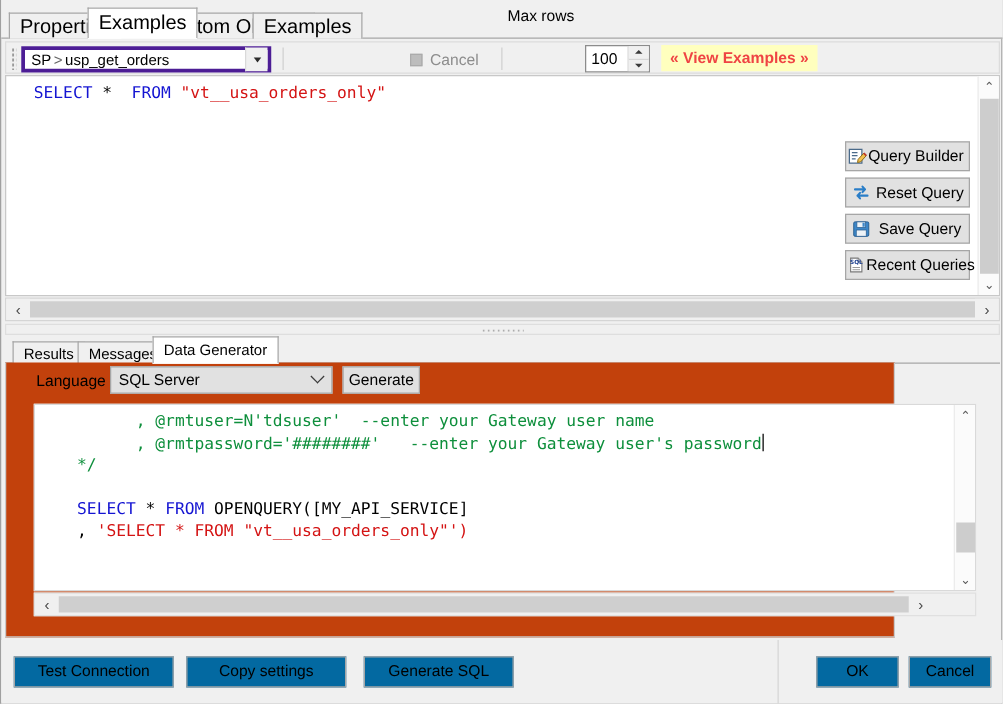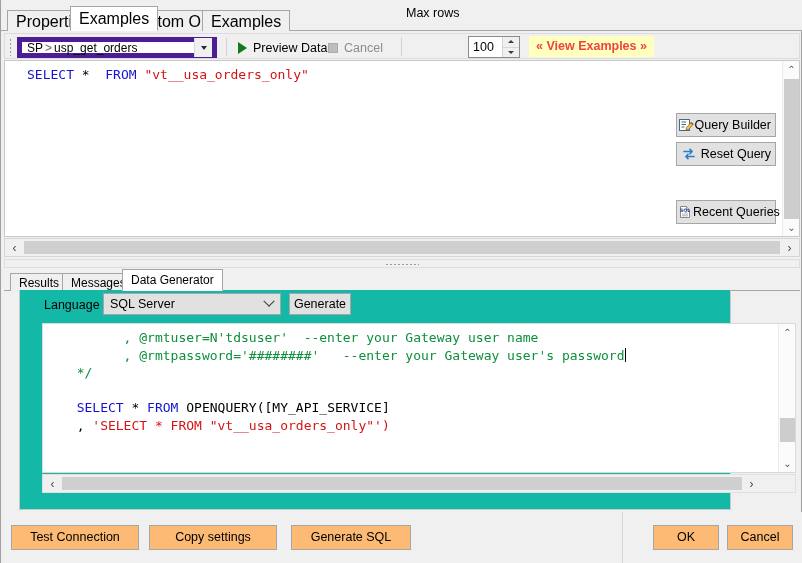--- a/index.html
+++ b/index.html
@@ -57,21 +57,21 @@
   }
   .grip {
     position: absolute; left: 4px; top: 4px; width: 4px; height: 18px;
     background-image: radial-gradient(circle, #9a9a9a 1px, transparent 1px);
     background-size: 3px 4px;
     background-position: 0 0;
   }
   .combo {
     position: absolute; left: 12px; top: 3px; width: 200px; height: 21px;
     background: #fff;
-    border: 5px solid #4c1d95;
+    border: 3px solid #4c1d95;
     display: flex; align-items: center;
   }
   .combo .ctext {
     flex: 1; padding-left: 5px; font-size: 12px; white-space: nowrap;
     overflow: hidden;
   }
   .combo .ctext .gt { color: #666; padding: 0 2px; }
   .combo .cbtn {
     width: 18px; height: 19px; border-left: 1px solid #d9d9d9;
     background: #f0f0f0;
@@ -209,22 +209,22 @@
     background: #f0f0f0; border: 1px solid #a6a6a6; border-bottom: none;
     font-size: 12px; line-height: 15px; white-space: nowrap; cursor: default;
   }
   .tab2.active {
     background: #fff; height: 22px; z-index: 3;
     border-bottom: 1px solid #fff; padding-top: 3px;
   }
 
   
   .cgpanel {
-    position: absolute; left: 18px; top: 290px; width: 712px; height: 220px;
-    background: #14b8a6; border: 1px solid #c8c8c8; border-top: none;
+    position: absolute; left: 3px; top: 290px; width: 712px; height: 220px;
+    background: #c2410c; border: 1px solid #c8c8c8; border-top: none;
   }
   .lang-label {
     position: absolute; left: 24px; top: 8px; font-size: 12.5px;
   }
   .lang-combo {
     position: absolute; left: 83px; top: 3px; width: 178px; height: 22px;
     background: #e1e1e1; border: 1px solid #a6a6a6;
     display: flex; align-items: center;
   }
   .lang-combo .lctext { flex: 1; padding-left: 6px; font-size: 12.5px; }
@@ -301,21 +301,21 @@
   }
   .sidebtn.tight .slabel { text-align: left; padding-left: 0; }
 
   
   .bottombar {
     position: absolute; left: 0; top: 512px; width: 802px; height: 51px;
     background: #f0f0f0;
   }
   .dbtn {
     position: absolute; top: 13px; height: 25px;
-    background: #fdba74; border: 1px solid #a6a6a6;
+    background: #0369a1; border: 1px solid #a6a6a6;
     font-size: 12.5px; line-height: 23px; text-align: center;
     cursor: default; white-space: nowrap;
   }
   .vdiv {
     position: absolute; left: 621px; top: 512px; width: 1px; height: 51px;
     background: #d5d5d5;
   }
 </style>
 </head>
 <body>
@@ -335,24 +335,20 @@
 
     <div class="combo">
       <div class="ctext"><span>SP</span><span class="gt">&gt;</span><span>usp_get_orders</span></div>
       <div class="cbtn">
         <span class="caret-dn"></span>
       </div>
     </div>
 
     <div class="tb-sep" style="left:221px;"></div>
 
-    <div class="tb-item" style="left:228px;">
-      <span class="play-tri"></span>
-      <span>Preview Data</span>
-    </div>
 
     <div class="tb-item disabled" style="left:318px;">
       <span class="stop-sq"></span>
       <span>Cancel</span>
     </div>
 
     <div class="tb-sep" style="left:396px;"></div>
   </div>
 
   <div class="maxrows-lbl">Max rows</div>
@@ -391,20 +387,31 @@
     <div class="sidebtn" style="top:38px;">
       <span class="sicon">
         <svg width="16" height="16" viewBox="0 0 16 16">
           <path d="M3 5.5 h8 l-2 -2.2 M11 5.5 l-2 2.2" fill="none" stroke="#2a7ec8" stroke-width="1.7" stroke-linecap="round" stroke-linejoin="round"></path>
           <path d="M13 10.5 h-8 l2 2.2 M5 10.5 l2 -2.2" fill="none" stroke="#2a7ec8" stroke-width="1.7" stroke-linecap="round" stroke-linejoin="round"></path>
         </svg>
       </span>
       <span class="slabel">Reset Query</span>
     </div>
 
+    <div class="sidebtn" style="top:67px;">
+      <span class="sicon">
+        <svg width="16" height="16" viewBox="0 0 16 16">
+          <rect x="2" y="2.5" width="12" height="11.5" rx="1" fill="#3d87c9" stroke="#2a5f91" stroke-width="0.8"></rect>
+          <rect x="4.5" y="2.5" width="7" height="4.5" fill="#eef3f7" stroke="#2a5f91" stroke-width="0.6"></rect>
+          <rect x="9" y="3.2" width="1.8" height="3.2" fill="#3d87c9"></rect>
+          <rect x="4" y="9" width="8" height="5" fill="#eef3f7" stroke="#2a5f91" stroke-width="0.6"></rect>
+        </svg>
+      </span>
+      <span class="slabel">Save Query</span>
+    </div>
 
     <div class="sidebtn tight" style="top:96px;">
       <span class="sicon">
         <svg width="16" height="16" viewBox="0 0 16 16">
           <path d="M3.5 2.5 h6 l3 3 v8 h-9 z" fill="#fff" stroke="#7a7a7a" stroke-width="0.9"></path>
           <path d="M9.5 2.5 v3 h3" fill="#e4e4e4" stroke="#7a7a7a" stroke-width="0.8"></path>
           <text x="3" y="7.6" font-family="DejaVu Sans, sans-serif" font-size="4.6" font-weight="bold" fill="#1a3d8f">SQL</text>
           <line x1="5" y1="10" x2="11" y2="10" stroke="#9a9a9a" stroke-width="0.8"></line>
           <line x1="5" y1="11.8" x2="11" y2="11.8" stroke="#9a9a9a" stroke-width="0.8"></line>
         </svg>

